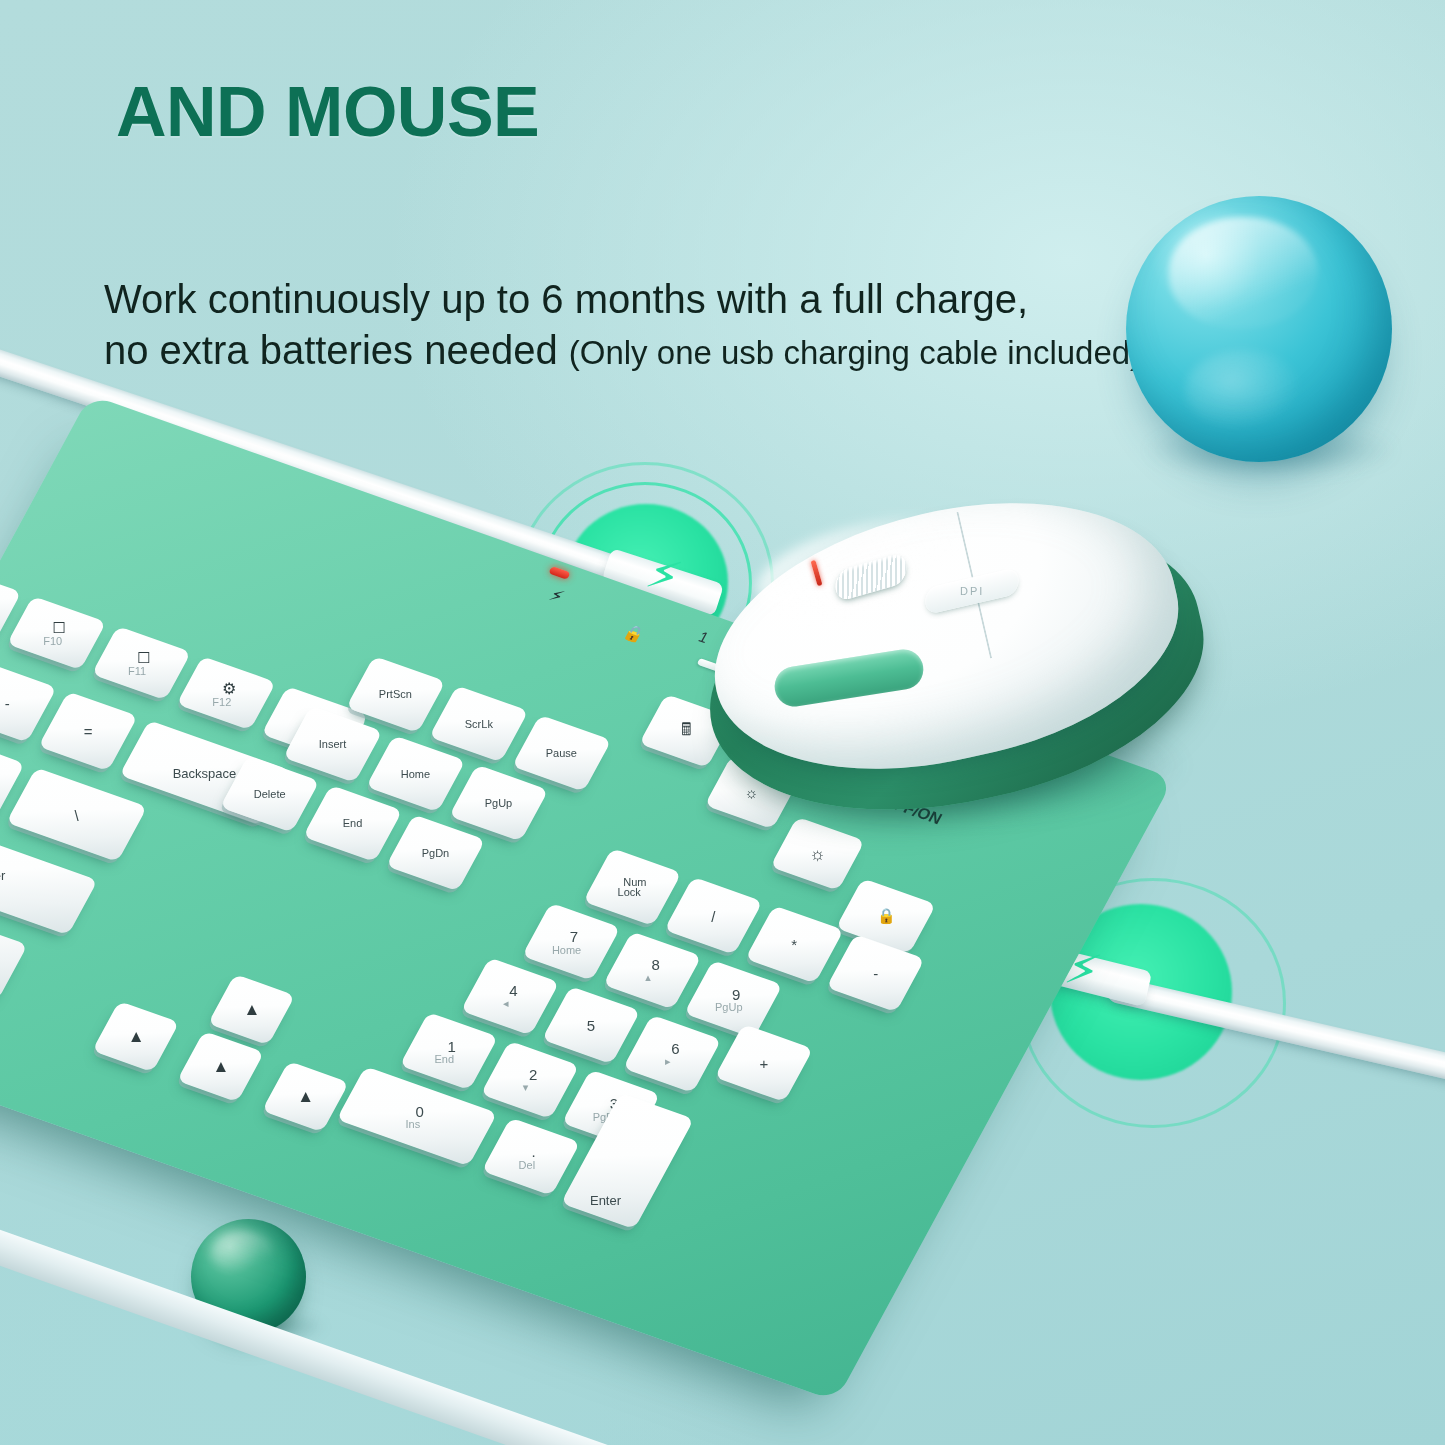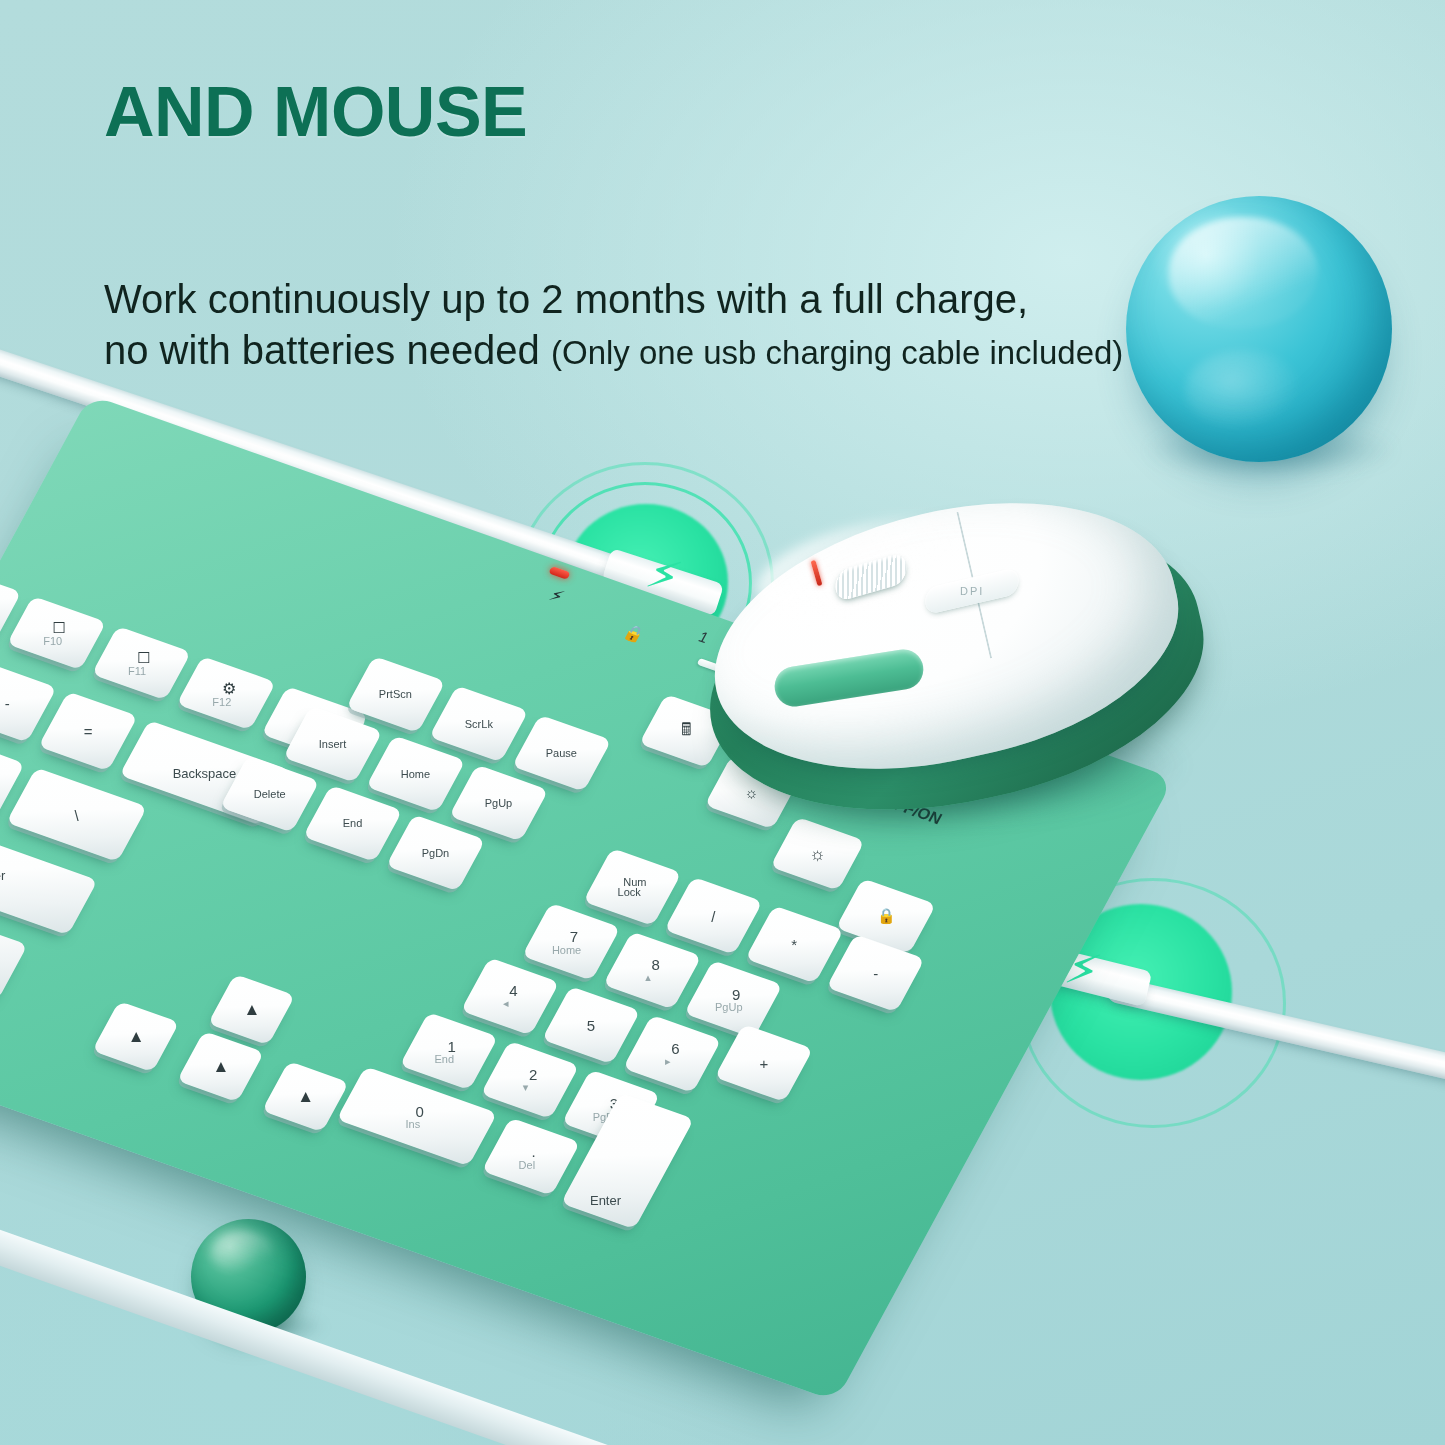--- a/index.html
+++ b/index.html
@@ -17,21 +17,21 @@
   }
 
   
   #headline{
     position:absolute;left:104px;top:76px;width:1230px;
     font-weight:bold;font-size:70px;line-height:1.03;
     letter-spacing:-0.5px;color:#0d7055;
     text-transform:uppercase;
     text-shadow:0 2px 0 rgba(255,255,255,.18);
   }
-  #headline .l2{display:block;}
+  #headline .l2{display:block;margin-left:12px;}
   #subline{
     position:absolute;left:104px;top:274px;width:1300px;
     color:#10241f;font-size:40px;line-height:1.27;font-weight:500;
   }
   #subline .small{font-size:33px;}
 
   
   .sphere{position:absolute;border-radius:50%;}
   #sphere-cyan{
     left:1126px;top:196px;width:266px;height:266px;
@@ -234,23 +234,23 @@
 </head>
 <body>
 
 <div id="stage">
 
   <div id="headline">
     <span class="l2">AND MOUSE</span>
   </div>
 
   <div id="subline">
-    <div>Work continuously up to 2 months with a full charge,</div>
+    <div>Work continuously up to 6 months with a full charge,</div>
     <div>
-      <span>no with batteries needed </span><span class="small">(Only one usb charging cable included)</span>
+      <span>no extra batteries needed </span><span class="small">(Only one usb charging cable included)</span>
     </div>
   </div>
 
   <div id="sphere-cyan-shadow"></div>
   <div id="sphere-cyan" class="sphere">
     <div class="gloss"></div>
     <div class="gloss2"></div>
   </div>
 
   <div id="sphere-green-shadow"></div>

